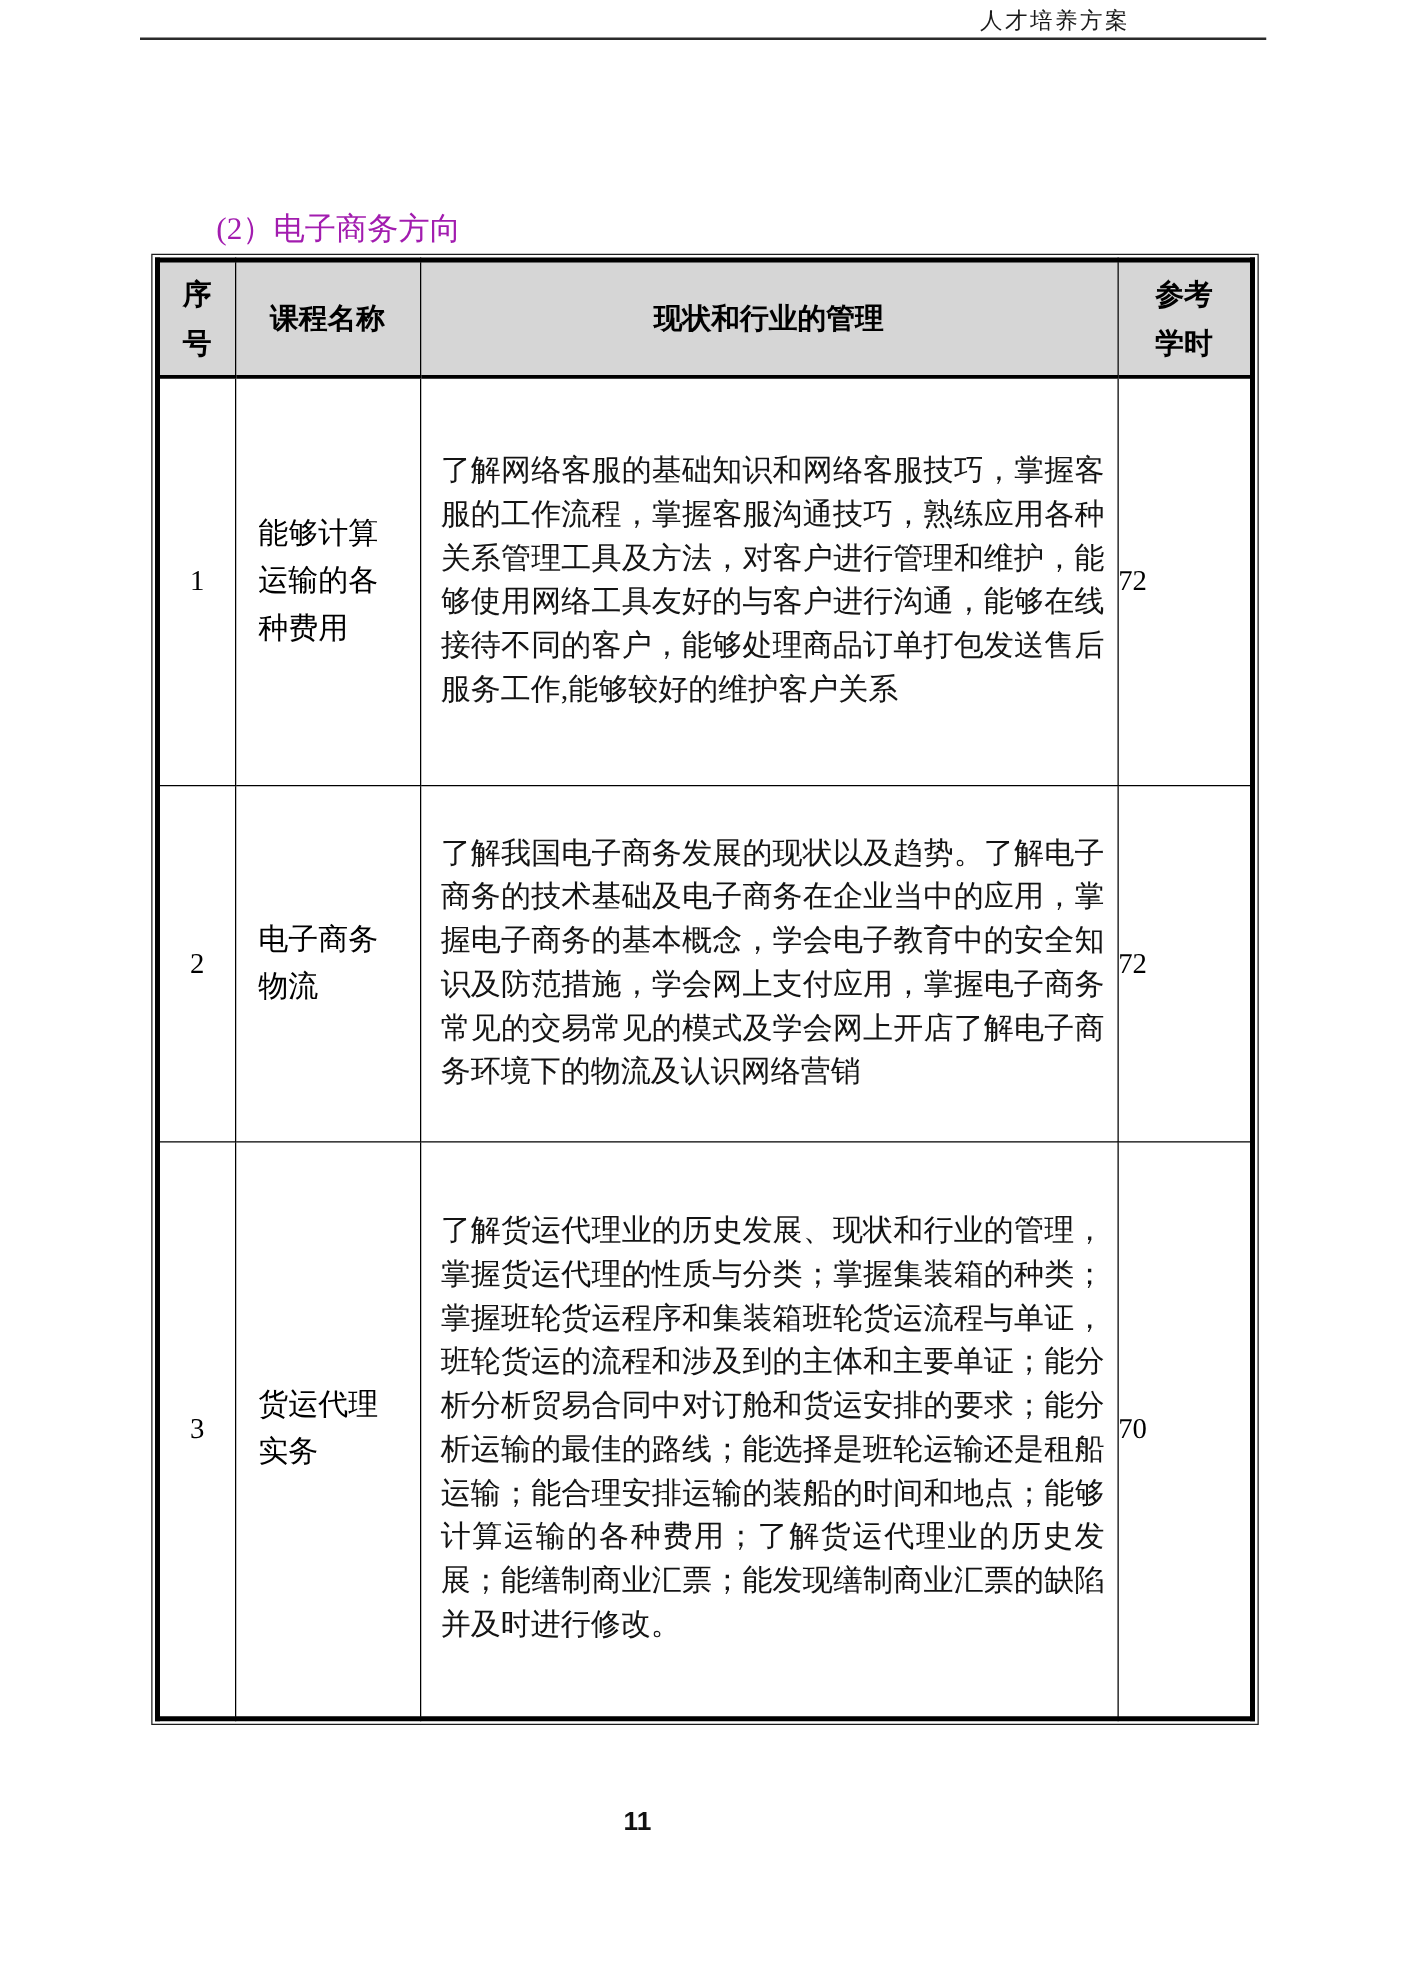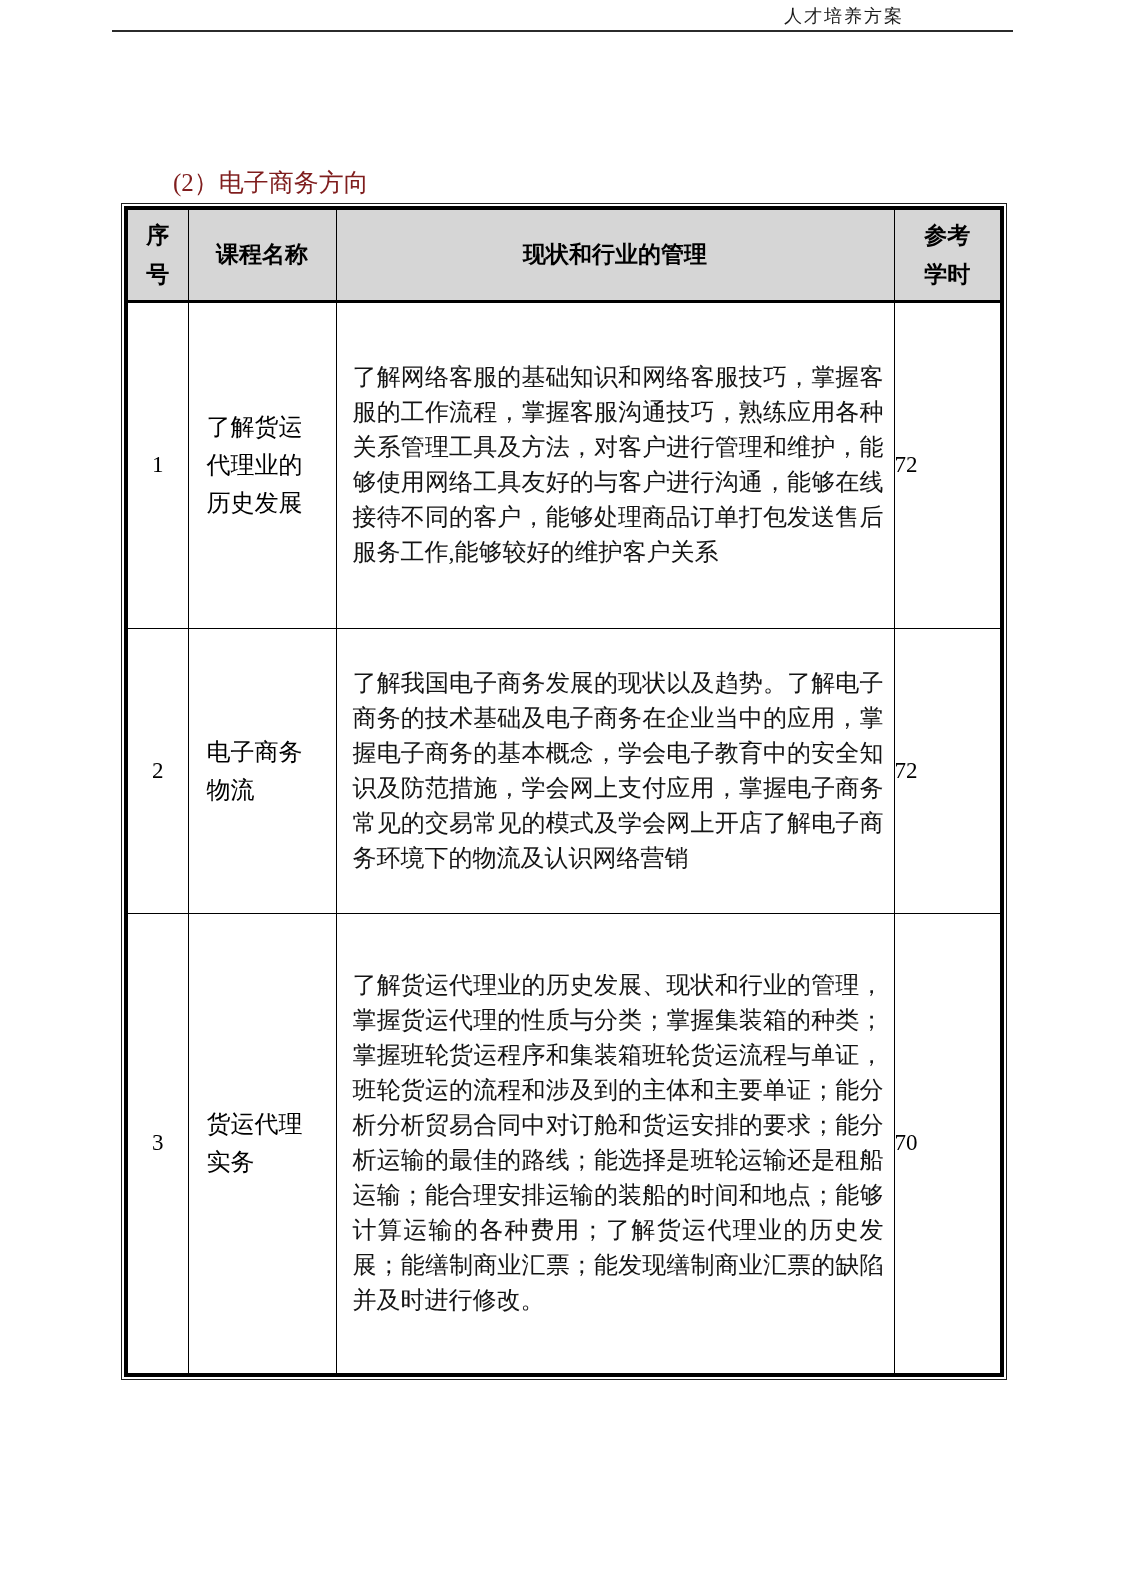--- a/index.html
+++ b/index.html
@@ -29,21 +29,21 @@
     width: 901px;
     height: 0;
     border-top: 2px solid #2b2b2b;
   }
   
   .section-title {
     position: absolute;
     top: 166px;
     left: 173px;
     font-size: 25px;
-    color: #7f1d1d;
+    color: #a21caf;
   }
   
   .table-wrap {
     position: absolute;
     top: 203px;
     left: 121px;
     border: 1px solid #1d1d1d;
     padding: 2px;
     background: #ffffff;
   }
@@ -134,34 +134,35 @@
 号</th>
           <th>课程名称</th>
           <th>现状和行业的管理</th>
           <th>参考
 学时</th>
         </tr>
       </thead>
       <tbody>
         <tr class="row-1">
           <td class="cell-no">1</td>
-          <td class="cell-course">了解货运代理业的历史发展</td>
+          <td class="cell-course">能够计算运输的各种费用</td>
           <td class="cell-desc">了解网络客服的基础知识和网络客服技巧，掌握客服的工作流程，掌握客服沟通技巧，熟练应用各种关系管理工具及方法，对客户进行管理和维护，能够使用网络工具友好的与客户进行沟通，能够在线接待不同的客户，能够处理商品订单打包发送售后服务工作,能够较好的维护客户关系</td>
           <td class="cell-hours">72</td>
         </tr>
         <tr class="row-2">
           <td class="cell-no">2</td>
           <td class="cell-course">电子商务物流</td>
           <td class="cell-desc">了解我国电子商务发展的现状以及趋势。了解电子商务的技术基础及电子商务在企业当中的应用，掌握电子商务的基本概念，学会电子教育中的安全知识及防范措施，学会网上支付应用，掌握电子商务常见的交易常见的模式及学会网上开店了解电子商务环境下的物流及认识网络营销</td>
           <td class="cell-hours">72</td>
         </tr>
         <tr class="row-3">
           <td class="cell-no">3</td>
           <td class="cell-course">货运代理实务</td>
           <td class="cell-desc">了解货运代理业的历史发展、现状和行业的管理，掌握货运代理的性质与分类；掌握集装箱的种类；掌握班轮货运程序和集装箱班轮货运流程与单证，班轮货运的流程和涉及到的主体和主要单证；能分析分析贸易合同中对订舱和货运安排的要求；能分析运输的最佳的路线；能选择是班轮运输还是租船运输；能合理安排运输的装船的时间和地点；能够计算运输的各种费用；了解货运代理业的历史发展；能缮制商业汇票；能发现缮制商业汇票的缺陷并及时进行修改。</td>
           <td class="cell-hours">70</td>
         </tr>
       </tbody>
     </table>
   </div>
 
+  <div class="page-number">11</div>
 
 </div>
 
 </body></html>

